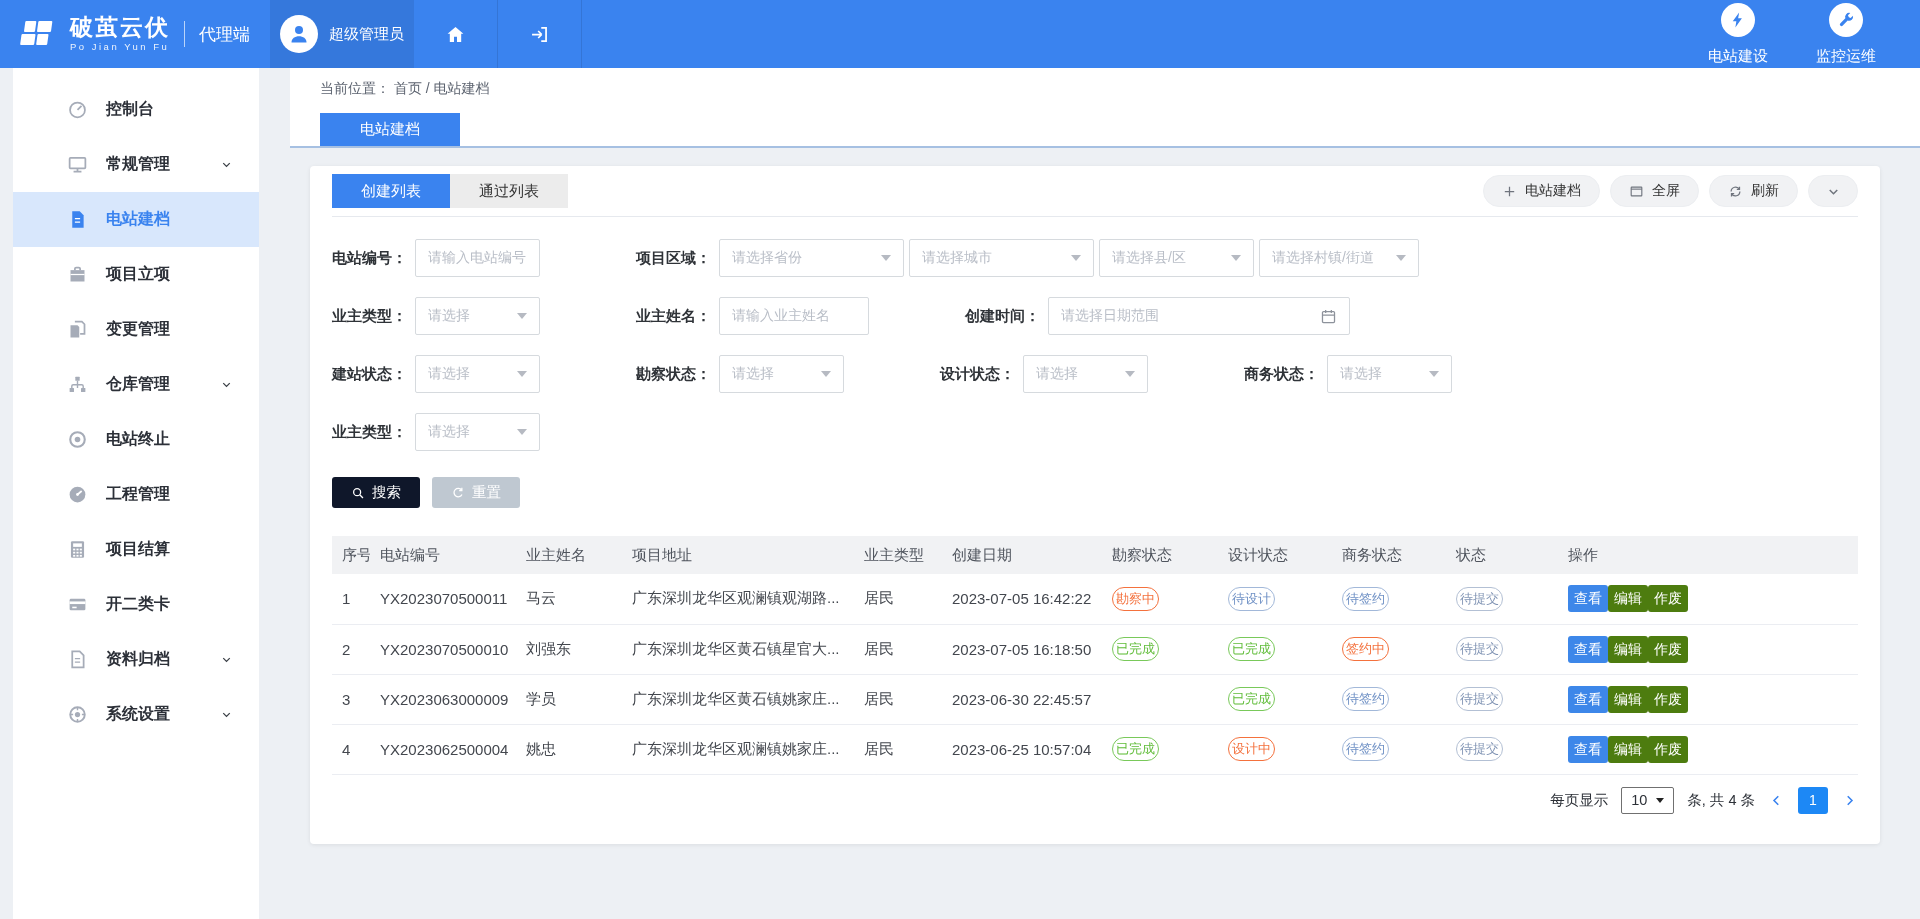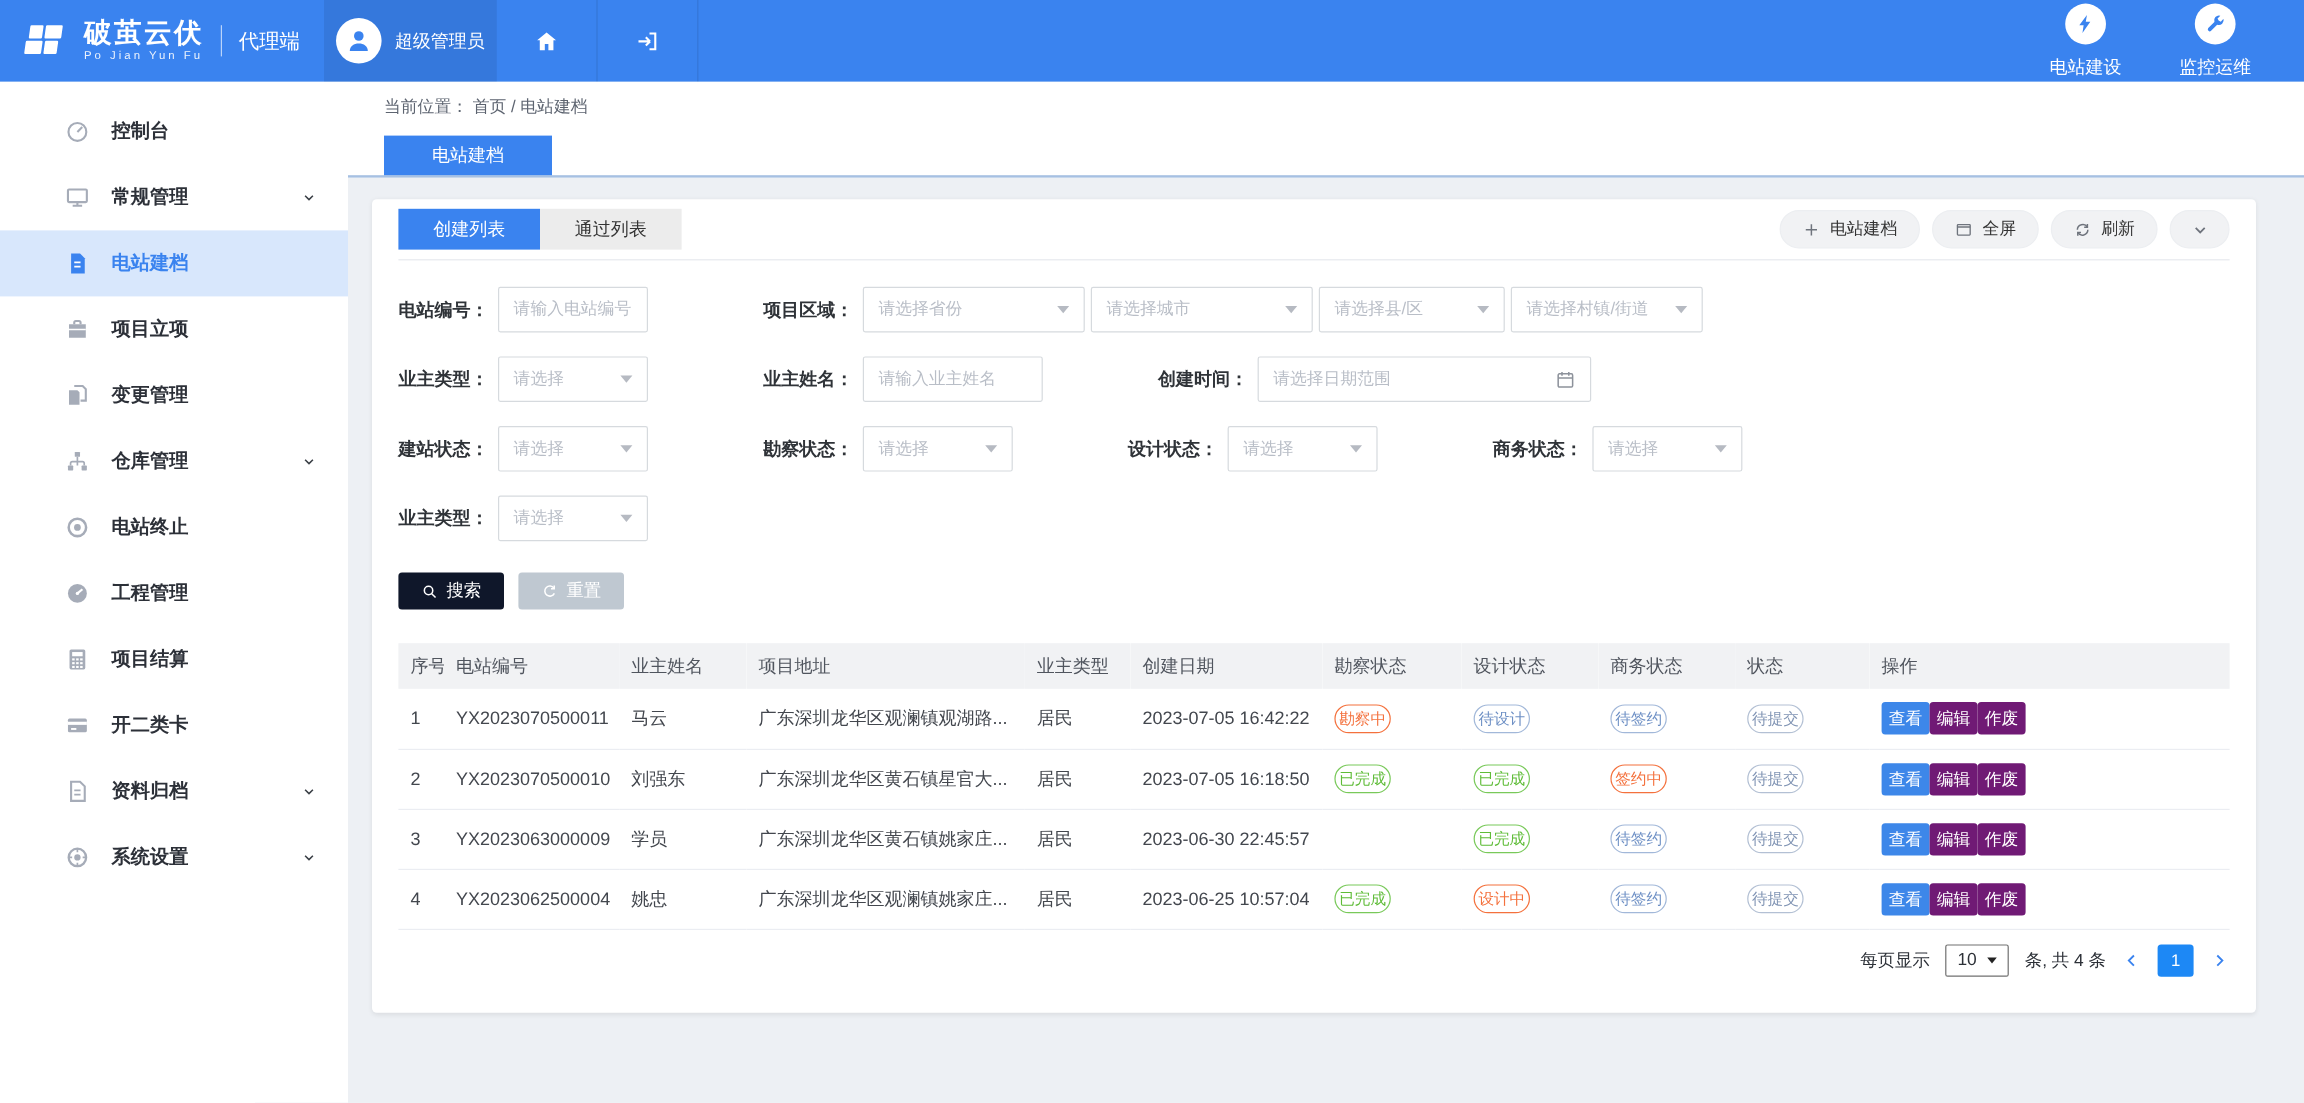--- a/index.html
+++ b/index.html
@@ -28,21 +28,21 @@
   .tb-sqbtn { width:84px; display:flex; align-items:center; justify-content:center;
     font-size:21px; border-right:1px solid rgba(0,0,0,.10); cursor:pointer; }
   .tb-sqbtn:first-of-type { border-left:1px solid rgba(0,0,0,.10); }
   .tb-spacer { flex:1; }
   .tb-nav { display:flex; align-items:center; gap:48px; padding-right:44px; }
   .tb-nav-item { display:flex; align-items:center; gap:10px; font-size:15px; cursor:pointer;flex-direction:column; }
   .tb-nav-ic { width:34px; height:34px; border-radius:50%; background:#fff;
     display:flex; align-items:center; justify-content:center; font-size:18px; color:#3a83ef; }
 
   
-  .sidebar { position:absolute; top:68px; left:0; width:290px; bottom:0; background:#fff; z-index:4; }
+  .sidebar { position:absolute; top:68px; left:13px; width:246px; bottom:0; background:#fff; z-index:4; }
   .side-list { padding-top:14px; }
   .side-item { height:55px; display:flex; align-items:center; padding:0 26px 0 54px;
     font-size:16px; font-weight:600; color:#2c3038; cursor:pointer; }
   .side-icon { font-size:21px; color:#a6acb8; margin-right:18px; display:flex; }
   .side-chevron { margin-left:auto; font-size:13px; color:#3a3f46; display:flex; }
   .side-item.active { background:#d8e7fc; color:#3a83ef; }
   .side-item.active .side-icon { color:#3a83ef; }
 
   
   .main { position:absolute; left:290px; top:68px; right:0; bottom:0; background:#edf0f4; }
@@ -77,21 +77,21 @@
   .fg { display:flex; align-items:center; }
   .f-row > .fg + .fg { margin-left:96px; }
   .fg label { font-size:15px; font-weight:600; color:#2f3338; white-space:nowrap; margin-right:8px; }
   .ctl { height:38px; border:1px solid #d6dade; border-radius:2px; background:#fff;
     display:flex; align-items:center; padding:0 12px; font-size:14px; cursor:pointer; }
   .ctl .ph { color:#b9bec7; }
   .ctl.sel { justify-content:space-between; }
   .caret { width:0; height:0; border-left:5px solid transparent; border-right:5px solid transparent;
     border-top:6px solid #b6bac2; margin-left:10px; }
   .region { display:flex; gap:5px; }
-  .w125{width:125px}.w150{width:150px}.w278{width:278px}
+  .w125{width:125px}.w150{width:150px}.w278{width:302px}
   .cal-ic { margin-left:auto; font-size:17px; color:#8d929b; display:flex; }
   .f-actions { display:flex; gap:12px; margin-top:26px; }
   .btn { height:31px; padding:0 19px; border:none; border-radius:3px; color:#fff;
     font-size:14.5px; display:flex; align-items:center; gap:7px; cursor:pointer;
     font-family:inherit; }
   .btn .b-ic { font-size:14px; display:flex; }
   .btn-search { background:#0f172a; }
   .btn-reset { background:#bfc8d1; }
 
   
@@ -104,21 +104,21 @@
   .chip { display:inline-block; height:24px; line-height:22px; padding:0 3px;
     border-radius:13px; font-size:13px; border:1px solid; background:#fff; }
   .chip.orange { color:#f4713d; border-color:#f4713d; }
   .chip.green  { color:#5fbc38; border-color:#79c95a; }
   .chip.blue   { color:#6e90c5; border-color:#a2b8d9; }
   .chip.muted  { color:#8094b4; border-color:#b3c0d4; }
   .act-btn { display:inline-block; width:40px; height:27px; line-height:27px; text-align:center;
     color:#fff; font-size:14px; border-radius:3px; border:none; margin-right:0;
     cursor:pointer; font-family:inherit; padding:0; }
   .act-view { background:#3d87e9; }
-  .act-edit, .act-void { background:#701a75; }
+  .act-edit, .act-void { background:#4d7c0f; }
 
   
   .pagination { display:flex; justify-content:flex-end; align-items:center;
     margin-top:12px; font-size:14.5px; color:#2d3138; gap:13px; }
   .pp-select { display:flex; align-items:center; gap:9px; border:1px solid #707070;
     border-radius:2px; height:27px; padding:0 9px; cursor:pointer; }
   .pp-caret { width:0; height:0; border-left:4.5px solid transparent;
     border-right:4.5px solid transparent; border-top:5.5px solid #222; }
   .pg-arrow { color:#3a83ef; font-size:17px; display:flex; cursor:pointer; }
   .pg-current { width:30px; height:27px; background:#1d88f5; color:#fff; border-radius:3px;

